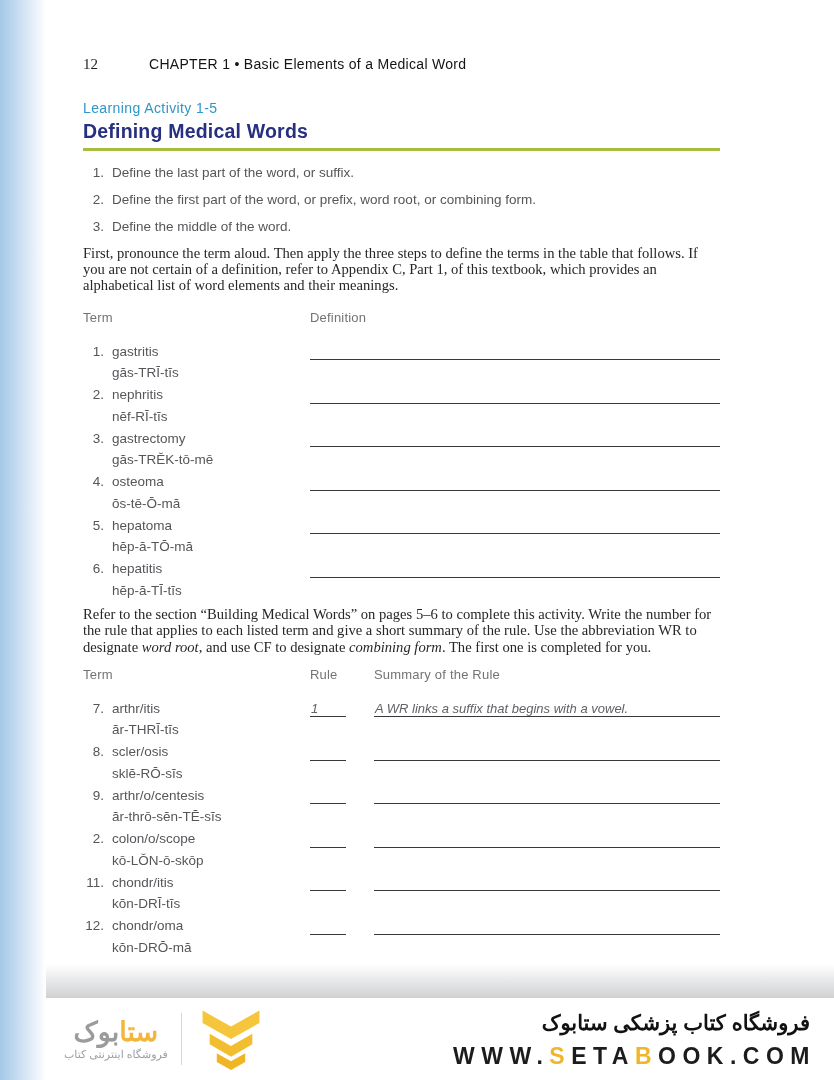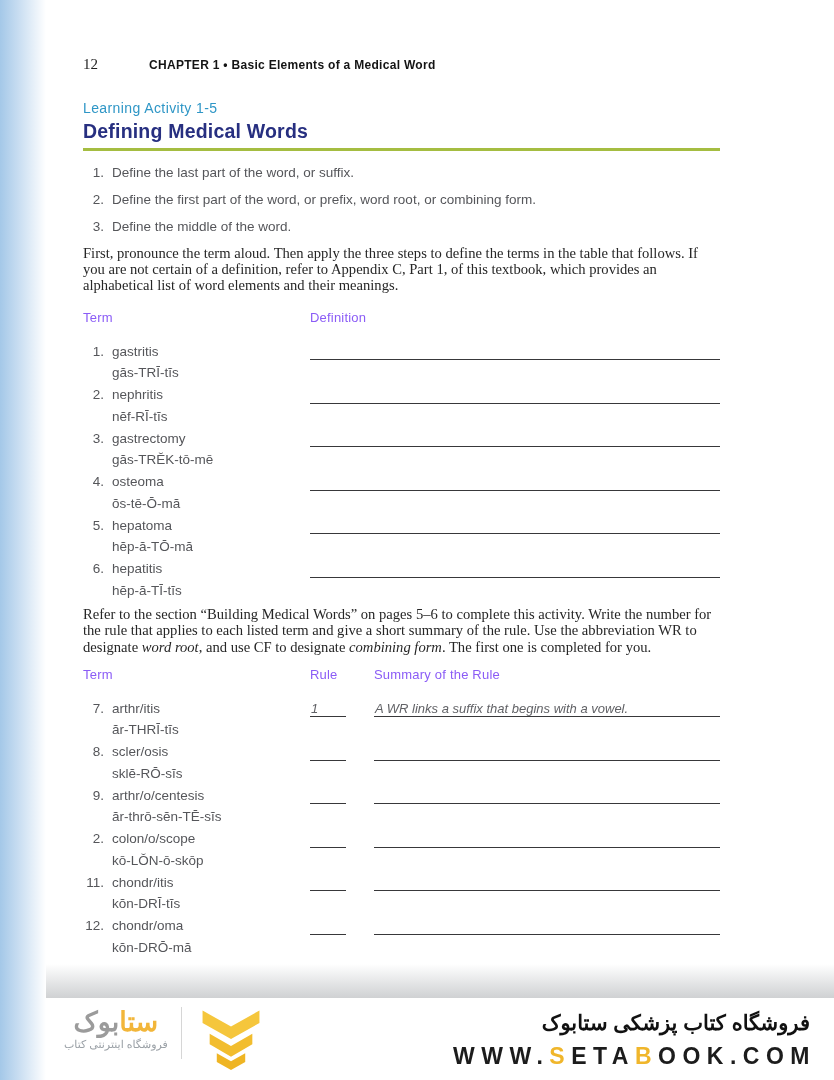--- a/index.html
+++ b/index.html
@@ -34,21 +34,21 @@
     margin-top: 56px;
     display: flex; align-items: baseline;
     height: 18px;
   }
   .pagenum {
     font-family: "Liberation Serif", serif;
     font-size: 15px; color: #1f1f1f;
   }
   .chapter {
     margin-left: 51px;
-    font-size: 12px; font-weight: bold; letter-spacing: 0.3px; color: #141414;
+    font-size: 14px; font-weight: normal; letter-spacing: 0.3px; color: #141414;
   }
   .activity-label {
     margin-top: 26px;
     font-size: 14px; font-weight: normal; color: #2e96c6; letter-spacing: 0.4px;
     line-height: 17px;
   }
   .activity-title {
     margin-top: 2px;
     font-size: 19.5px; font-weight: bold; color: #272f80; letter-spacing: 0.2px;
     line-height: 24px;
@@ -66,21 +66,21 @@
     display: flex; line-height: 27px;
     font-size: 13.5px; color: #55565a;
   }
   .steps .num { width: 21px; text-align: right; margin-right: 8px; flex-shrink: 0; }
   .para1 { margin-top: 5px; }
   .para2 { margin-top: 4px; }
   .it { font-style: italic; }
   
   .t-head {
     display: flex; margin-top: 16px; height: 18px;
-    font-size: 13px; color: #8b5cf6; letter-spacing: 0.2px;
+    font-size: 13px; color: #737373; letter-spacing: 0.2px;
   }
   .t-head.second { margin-top: 12px; }
   .h-term { width: 227px; }
   .h-rule { width: 64px; }
   .t-rows { margin-top: 13px; }
   .t-row { display: flex; height: 43.5px; }
   .cell-term { width: 227px; flex-shrink: 0; }
   .line1 { display: flex; line-height: 21.5px; font-size: 13.5px; color: #55565a; }
   .line1 .num { width: 21px; text-align: right; margin-right: 8px; flex-shrink: 0; }
   .pron { margin-left: 29px; line-height: 21.5px; font-size: 13.5px; color: #55565a; }
@@ -95,21 +95,21 @@
   .answer {
     font-style: italic; font-size: 13px; color: #616266;
     line-height: 15px; padding-left: 1px; white-space: nowrap;
   }
   
   .footer {
     position: relative; height: 82px; background: #ffffff;
     display: flex; align-items: center; justify-content: space-between;
     padding: 0 24px 0 64px;
   }
-  .logo { display: flex; align-items: flex-start; gap: 13px; }
+  .logo { display: flex; align-items: center; gap: 13px; }
   .wordmark-block { text-align: center; direction: rtl; }
   .wordmark { font-size: 27px; font-weight: bold; line-height: 30px; }
   .wm-start { color: #f2b63a; }
   .wm-end { color: #9b9b9b; }
   .tagline { font-size: 11px; color: #9aa0a6; margin-top: 1px; }
   .logo-divider { width: 1px; height: 52px; background: #d6d6d6; }
   .brand-right { text-align: right; }
   .store-title {
     direction: rtl; font-size: 21px; font-weight: bold; color: #111111;
     line-height: 28px;

